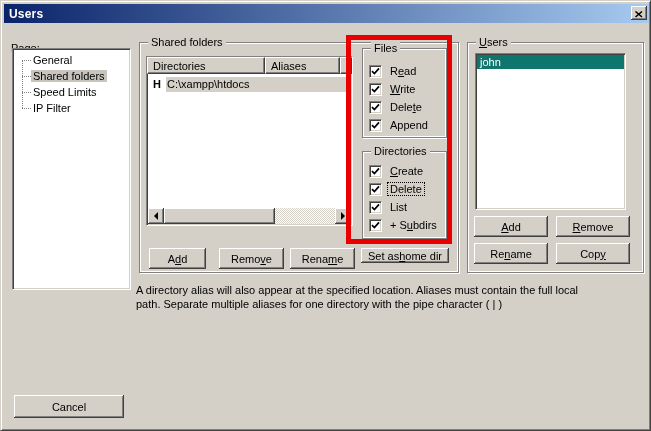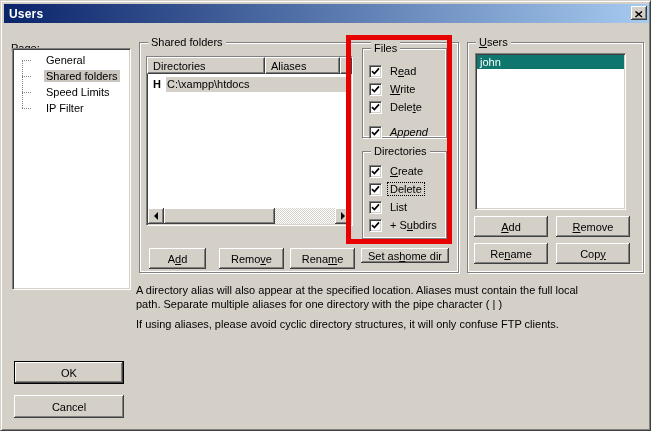--- a/index.html
+++ b/index.html
@@ -29,21 +29,21 @@
   .label{ position:absolute; }
 
   .sunken{
     background:#fff;
     border:1px solid; border-color:#808080 #fff #fff #808080;
     box-shadow: inset 1px 1px 0 #404040, inset -1px -1px 0 #d4d0c8;
   }
 
   .page-list{ position:absolute; left:11px; top:47px; width:119px; height:242px; padding-top:3px; overflow:hidden; }
   .page-list::before{ content:""; position:absolute; left:9px; top:11px; height:48px; border-left:1px dotted #7f7f7f; }
-  .tree-item{ position:relative; height:16px; line-height:16px; padding-left:31px; white-space:nowrap; }
+  .tree-item{ position:relative; height:16px; line-height:16px; padding-left:18px; white-space:nowrap; }
   .tree-item::before{ content:""; position:absolute; left:9px; top:8px; width:9px; border-top:1px dotted #7f7f7f; }
   .tree-label{ padding:0 2px; }
   .tree-label.sel{ background:#c9c5be; }
 
   .group{
     position:absolute; border:1px solid #808080;
     box-shadow: inset 1px 1px 0 #fff, inset -1px -1px 0 #fff, 1px 1px 0 #fff;
   }
   .group > .group-label{
     position:absolute; top:-7px; left:8px; background:#d4d0c8; padding:0 3px; line-height:13px;
@@ -185,21 +185,21 @@
         <span class="cb-label"><u>W</u>rite</span>
       </label>
       <label class="cb-row" style="left: 368px; top: 99px;">
         <span class="cb">
           <svg width="9" height="9" viewBox="0 0 9 9">
             <path d="M1 4.2 L3.4 6.6 L8 1.4" fill="none" stroke="#000" stroke-width="1.7"></path>
           </svg>
         </span>
         <span class="cb-label">Dele<u>t</u>e</span>
       </label>
-      <label class="cb-row" style="left: 368px; top: 124px; font-style: italic;">
+      <label class="cb-row" style="left: 368px; top: 117px;">
         <span class="cb">
           <svg width="9" height="9" viewBox="0 0 9 9">
             <path d="M1 4.2 L3.4 6.6 L8 1.4" fill="none" stroke="#000" stroke-width="1.7"></path>
           </svg>
         </span>
         <span class="cb-label">Append</span>
       </label>
     </div>
 
   <div class="group" style="left:361px; top:150px; width:85px; height:88px;">
@@ -248,21 +248,19 @@
     </div>
 
   <button class="btn" style="left:473px; top:215px; width:74px; height:21px;"><u>A</u>dd</button>
   <button class="btn" style="left:555px; top:215px; width:74px; height:21px;"><u>R</u>emove</button>
   <button class="btn" style="left:473px; top:242px; width:74px; height:21px;">Re<u>n</u>ame</button>
   <button class="btn" style="left:555px; top:242px; width:74px; height:21px;">Cop<u>y</u></button>
 
   <div class="notes">
     <div class="note-line">A directory alias will also appear at the specified location. Aliases must contain the full local</div>
     <div class="note-line">path. Separate multiple aliases for one directory with the pipe character ( | )</div>
-    <div class="note-line note-gap">If using aliases, please avoid cyclic directory structures, it will only confuse FTP clients.</div>
-  </div>
-
-  <button class="btn btn-default" style="left:13px; top:360px; width:110px; height:23px;">OK</button>
+  </div>
+
   <button class="btn" style="left:13px; top:394px; width:110px; height:23px;">Cancel</button>
 
   <div class="annotation"></div>
 
 </div>
 
 </body></html>

